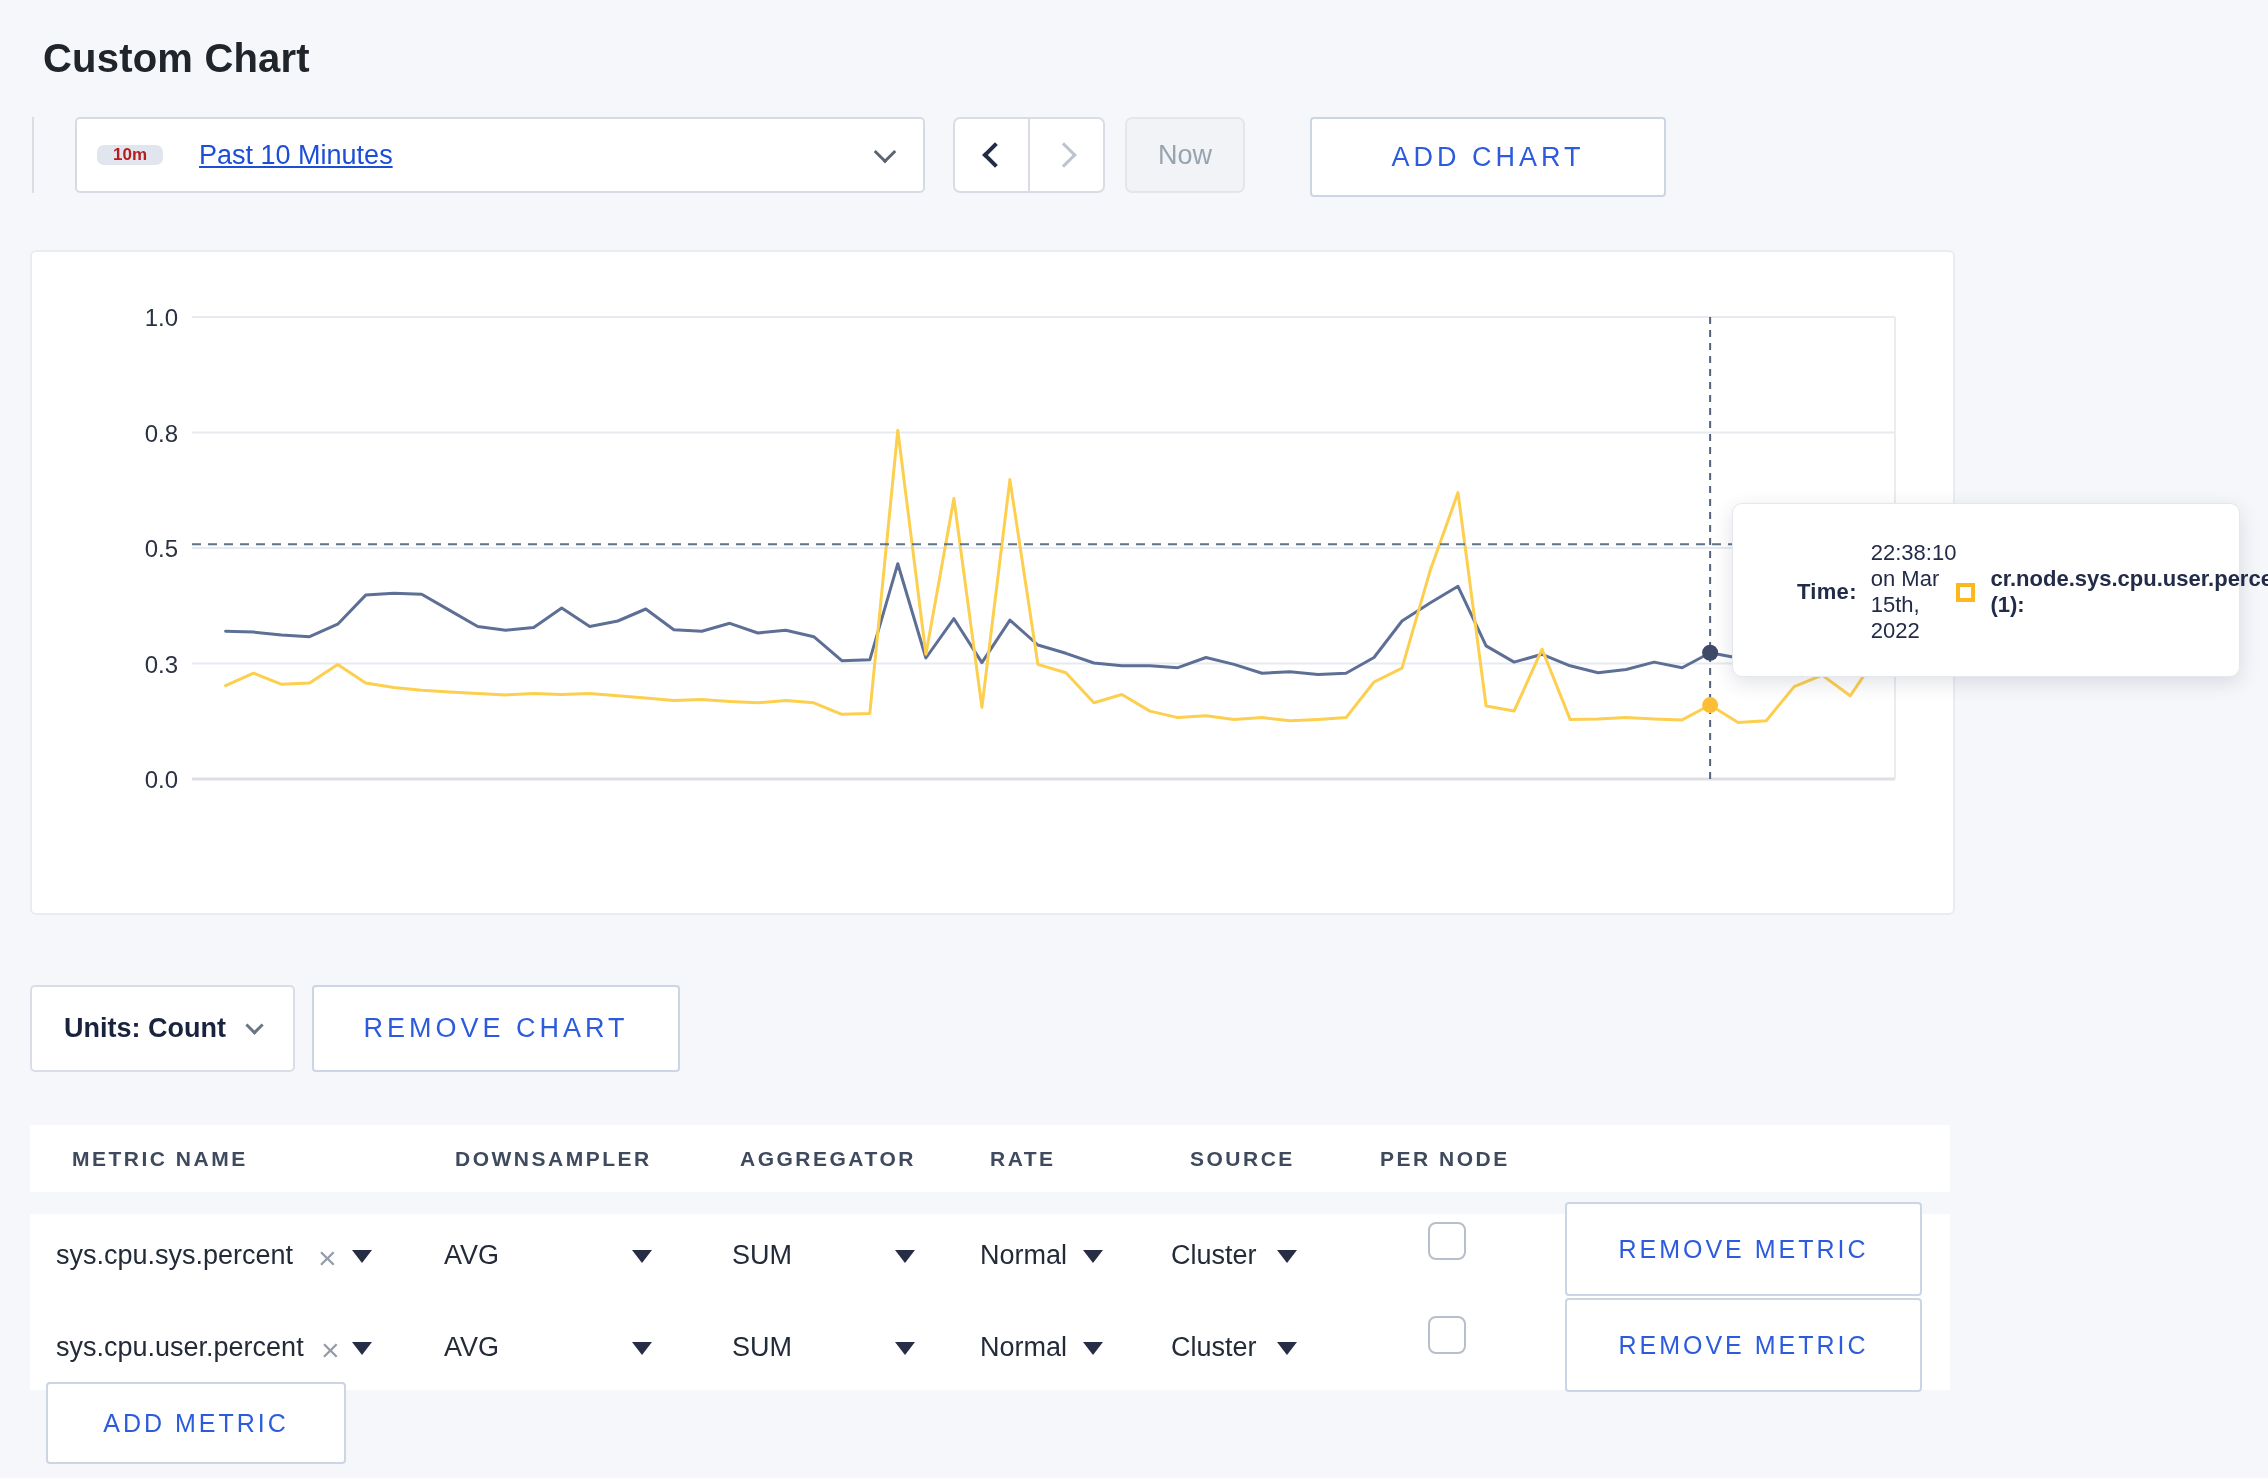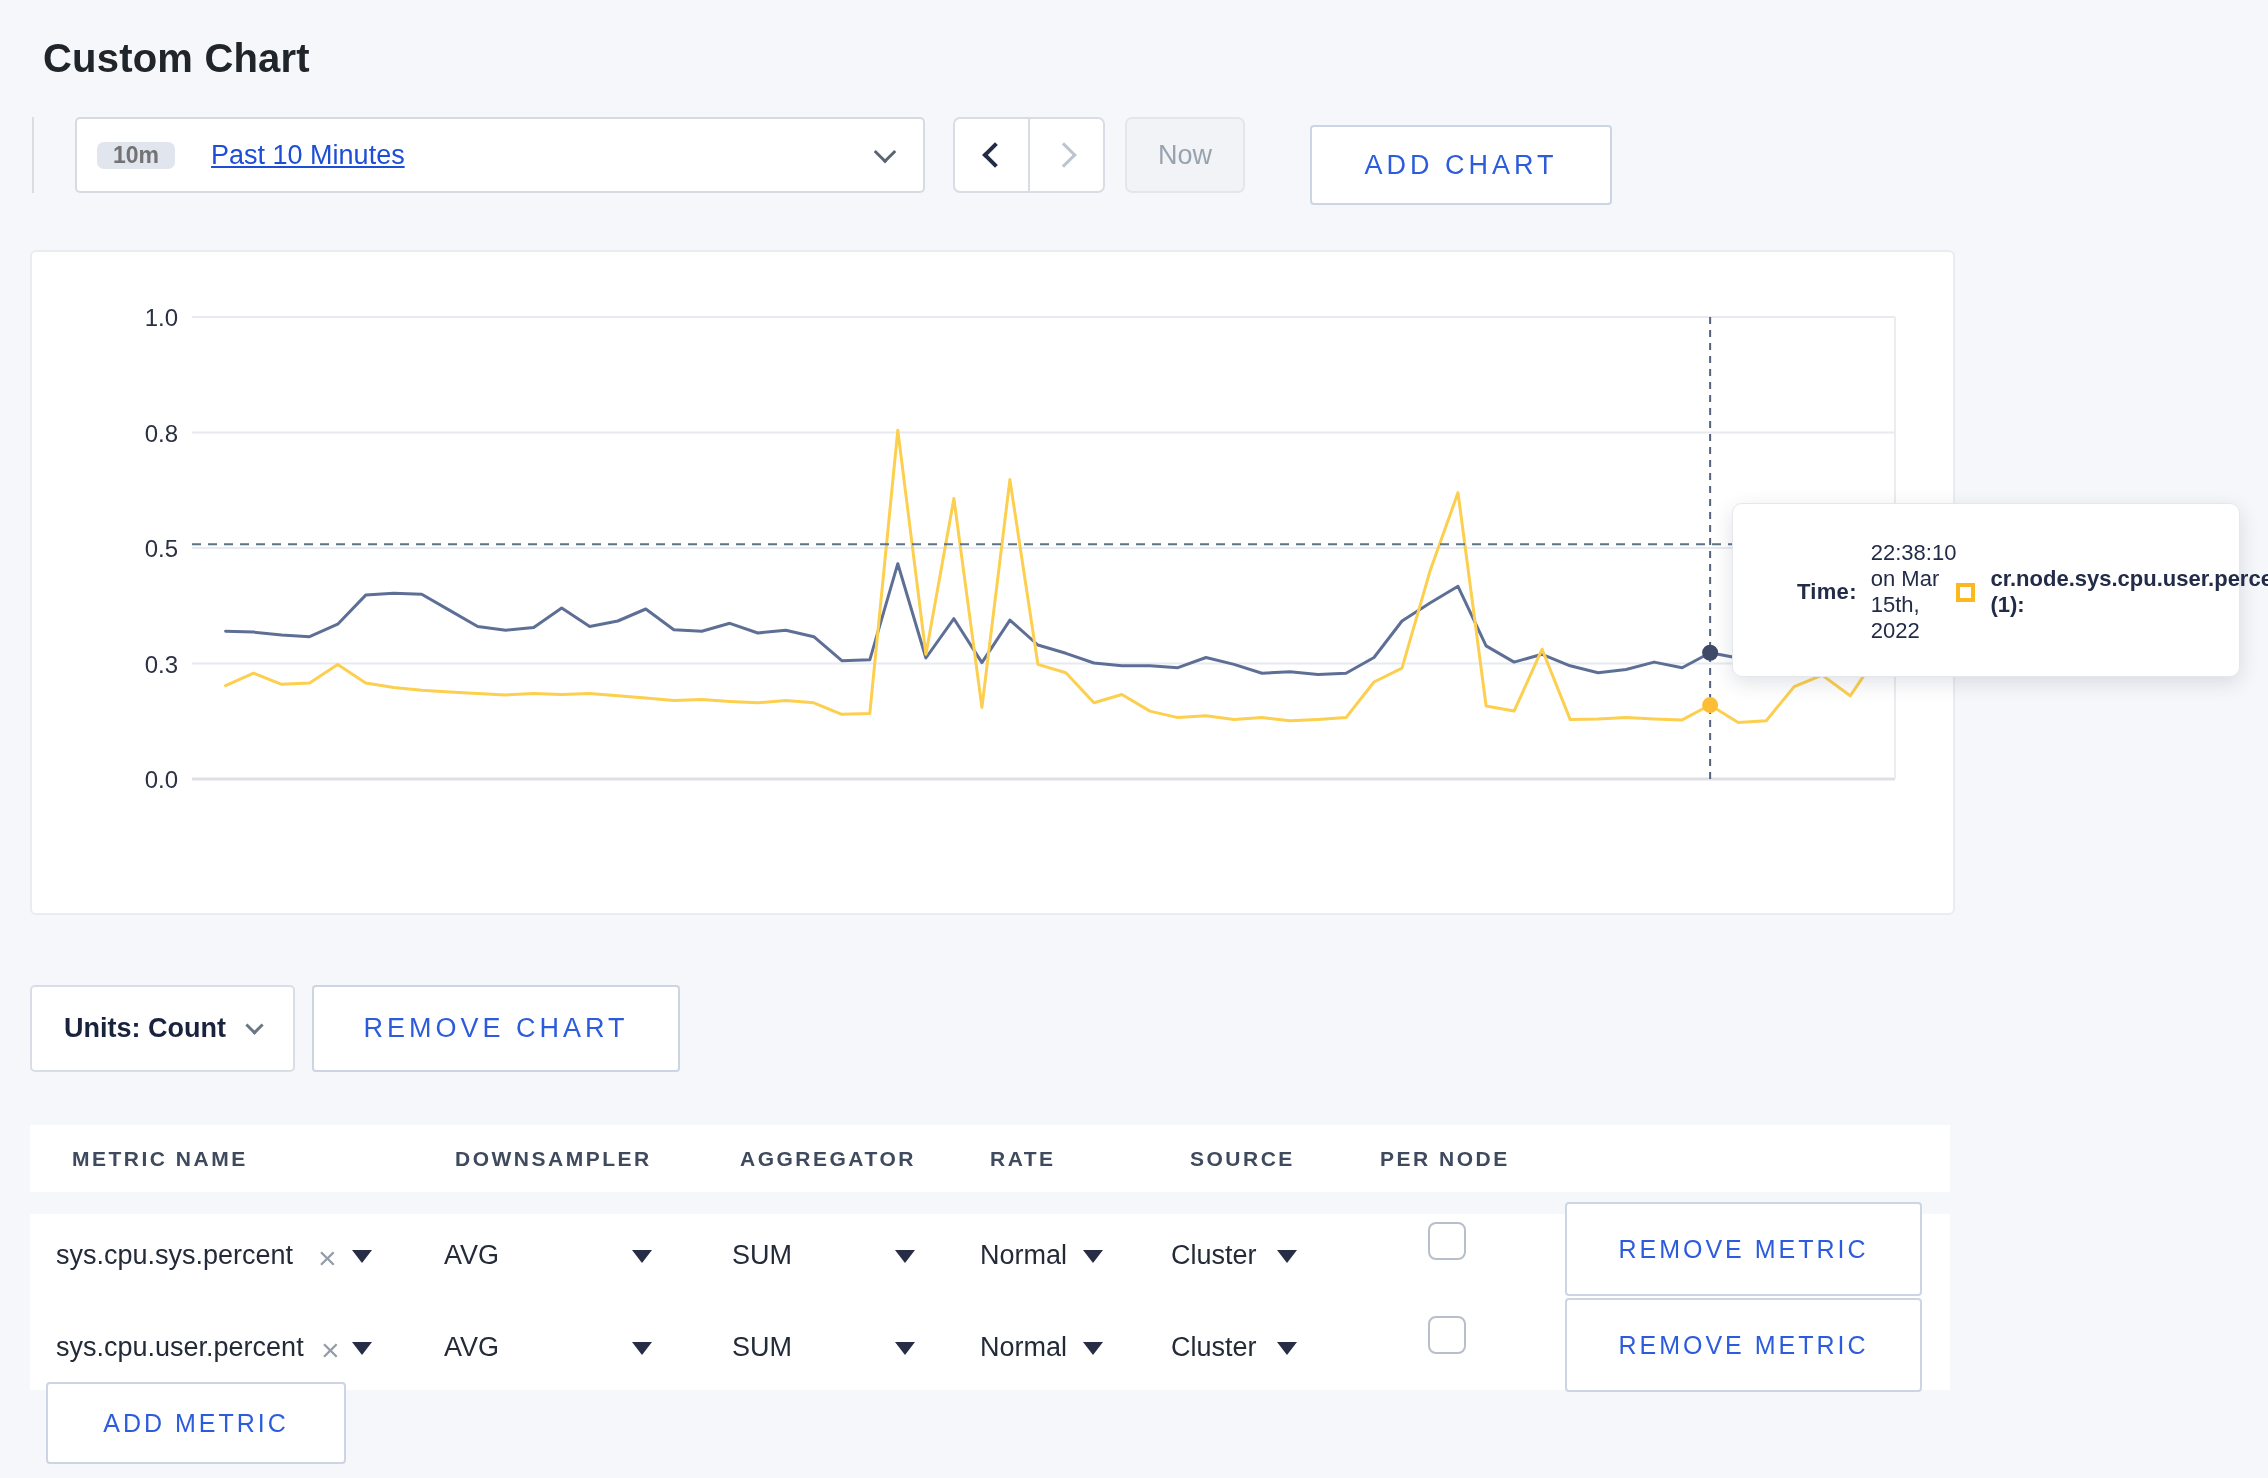--- a/index.html
+++ b/index.html
@@ -21,21 +21,21 @@
 
   
   .toolbar-divider { left:32px; top:117px; width:2px; height:76px; background:#d9dde4; }
   .range-select {
     left:75px; top:117px; width:850px; height:76px;
     background:#fff; border:2px solid #d6dbe3; border-radius:5px;
     display:flex; align-items:center; padding:0 30px 0 20px; cursor:pointer;
   }
   .range-badge {
     background:#e1e5ee; border-radius:7px; padding:0 16px;
-    font-size:23px; font-weight:700; color:#737373;
+    font-size:17px; font-weight:700; color:#b91c1c;
   }
   .range-label { margin-left:36px; font-size:27px; font-weight:500; color:#1d4ed8;text-decoration:underline; }
   .chev { width:16px; height:16px; border-right:3px solid #5a6473; border-bottom:3px solid #5a6473;
           transform:rotate(45deg); margin-left:auto; margin-top:-6px; }
   .pager { left:953px; top:117px; width:152px; height:76px; background:#fff;
            border:2px solid #d8dde5; border-radius:7px; display:flex; }
   .pager-btn { flex:1; display:flex; align-items:center; justify-content:center; cursor:pointer; }
   .pager-btn:first-child { border-right:2px solid #d8dde5; }
   .chev-left  { width:18px; height:18px; border-left:4px solid #222c45; border-bottom:4px solid #222c45;
                 transform:rotate(45deg); margin-left:6px; }
@@ -44,21 +44,21 @@
   .now-btn {
     left:1125px; top:117px; width:120px; height:76px;
     background:#f1f3f6; border:2px solid #e3e7ec; border-radius:7px;
     font-size:27px; color:#98a3b0; display:flex; align-items:center; justify-content:center;
   }
   .btn-blue-outline {
     background:#fff; border:2px solid #ccd5e3; border-radius:4px;
     color:#2c5cdd; font-size:27px; font-weight:500; letter-spacing:4px;
     display:flex; align-items:center; justify-content:center; cursor:pointer;
   }
-  .add-chart-btn { left:1310px; top:125px; width:302px; height:80px; }
+  .add-chart-btn { left:1310px; top:117px; width:356px; height:80px; }
 
   
   .chart-card {
     left:30px; top:250px; width:1925px; height:665px;
     background:#fff; border:2px solid #e9ecf1; border-radius:6px;
   }
   .chart-card svg { display:block; }
   .tick-label { font-size:24px; fill:#2a3142; font-family:"Liberation Sans",sans-serif; }
 
   

